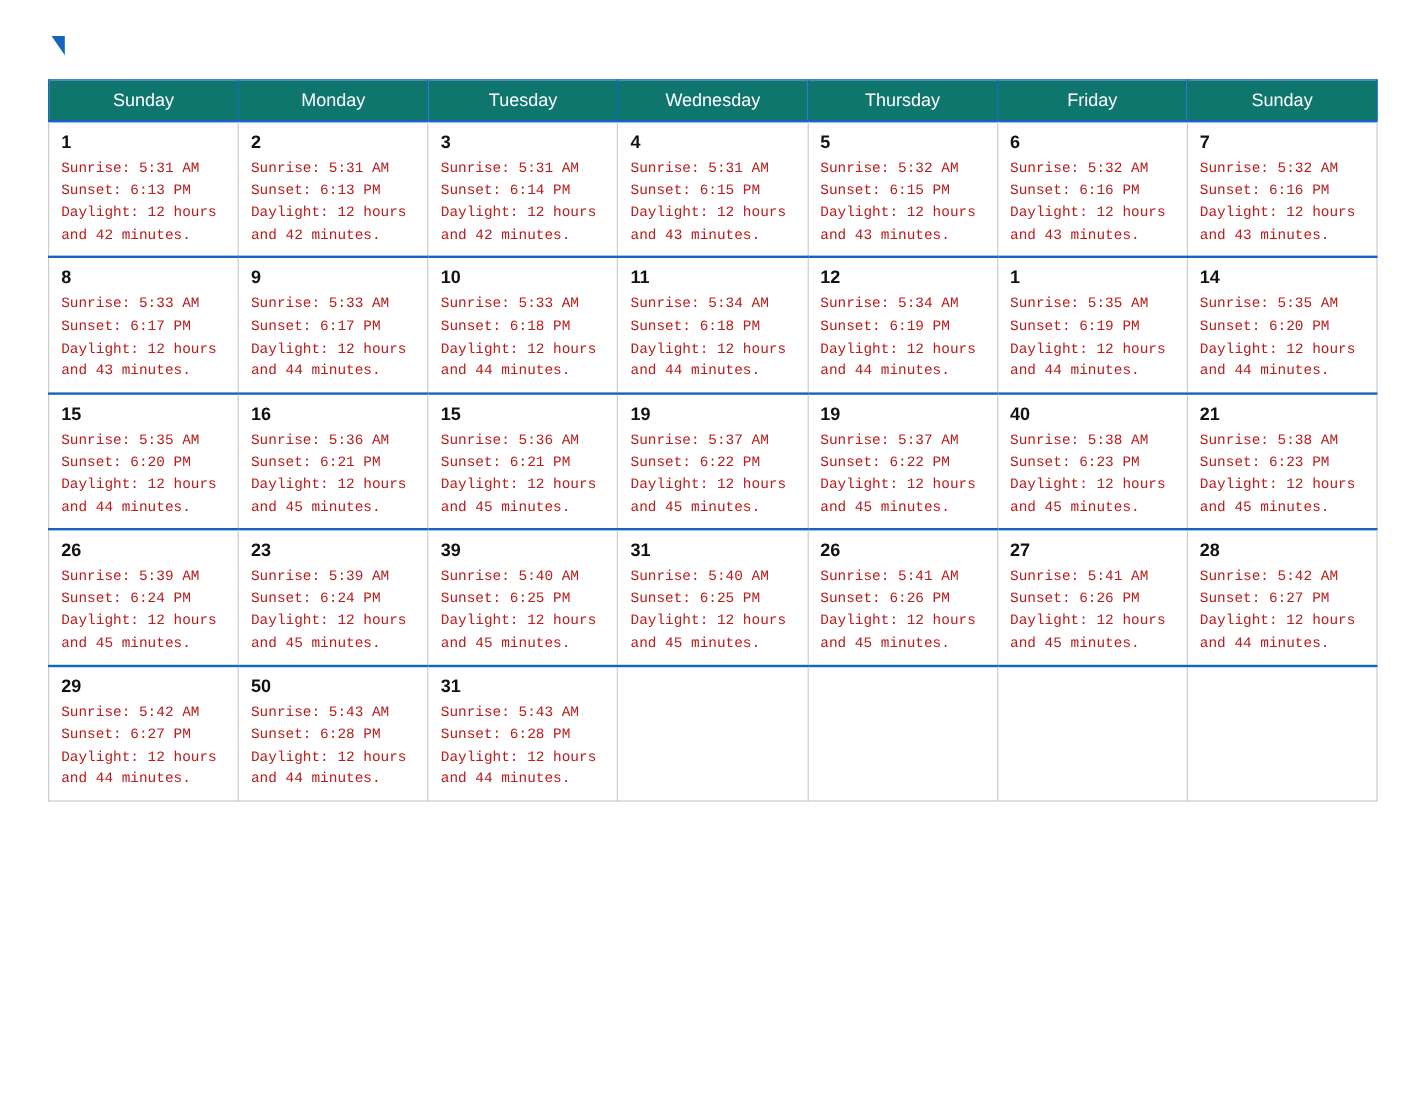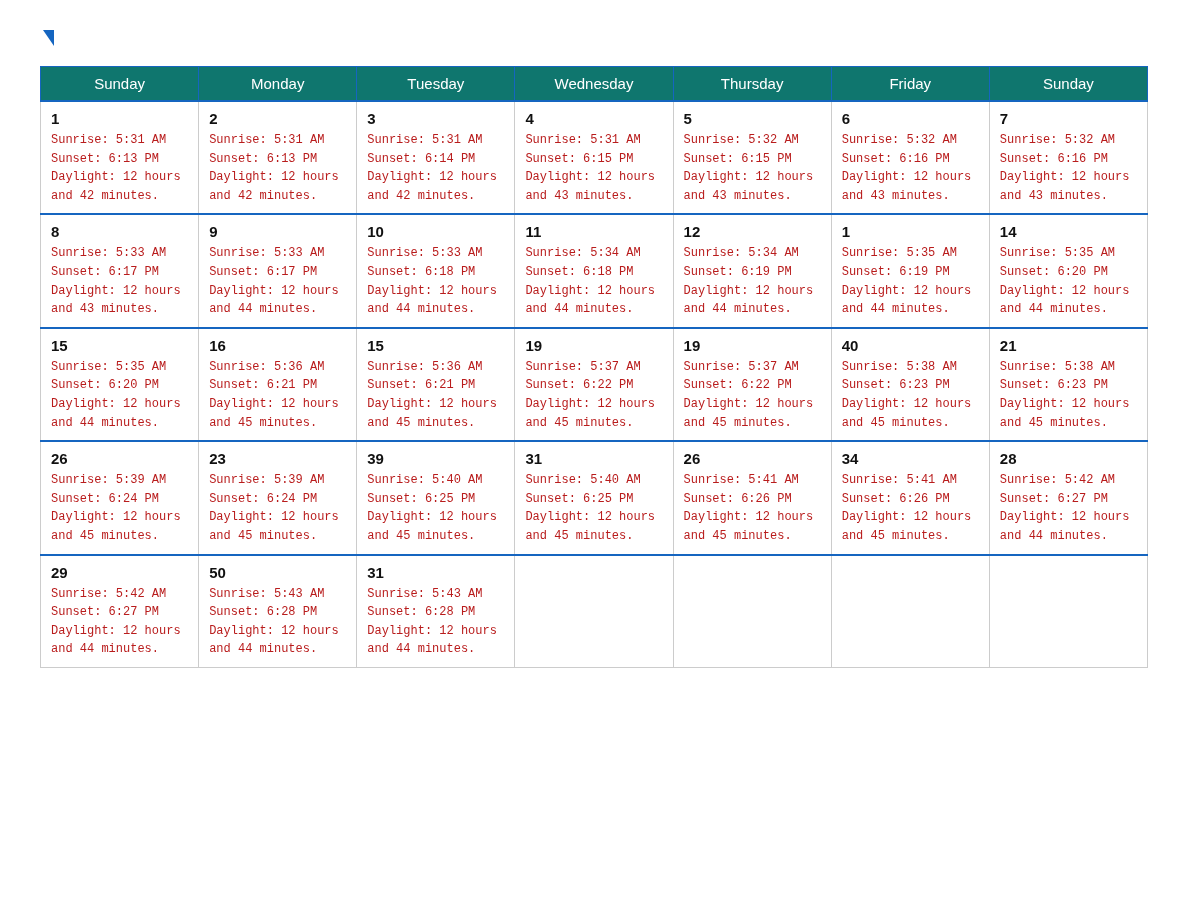--- a/index.html
+++ b/index.html
@@ -215,21 +215,21 @@
         </td>
         <td>
           <span class="day-number">31</span>
           <span class="day-info">Sunrise: 5:40 AM<br>Sunset: 6:25 PM<br>Daylight: 12 hours<br>and 45 minutes.</span>
         </td>
         <td>
           <span class="day-number">26</span>
           <span class="day-info">Sunrise: 5:41 AM<br>Sunset: 6:26 PM<br>Daylight: 12 hours<br>and 45 minutes.</span>
         </td>
         <td>
-          <span class="day-number">34</span>
+          <span class="day-number">27</span>
           <span class="day-info">Sunrise: 5:41 AM<br>Sunset: 6:26 PM<br>Daylight: 12 hours<br>and 45 minutes.</span>
         </td>
         <td>
           <span class="day-number">28</span>
           <span class="day-info">Sunrise: 5:42 AM<br>Sunset: 6:27 PM<br>Daylight: 12 hours<br>and 44 minutes.</span>
         </td>
       </tr>
       <tr>
         <td>
           <span class="day-number">29</span>

